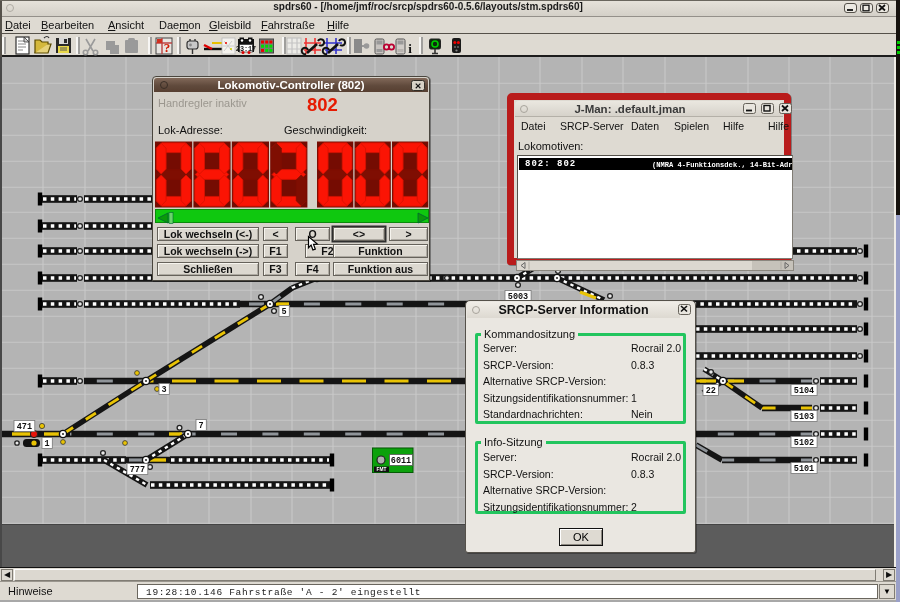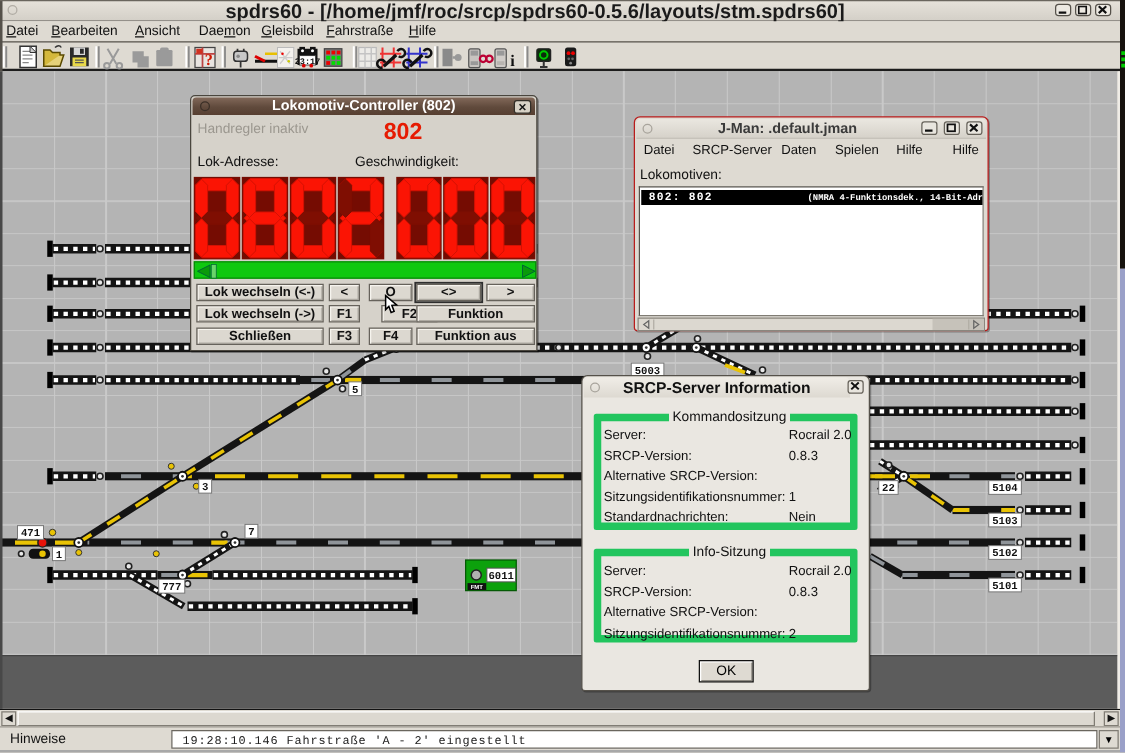--- a/index.html
+++ b/index.html
@@ -1,19 +1,19 @@
 <!DOCTYPE html>
 <html><head><meta charset="utf-8"><style>
 * { margin:0; padding:0; box-sizing:border-box; }
 html,body { width:900px; height:602px; overflow:hidden; }
 body { position:relative; font-family:"Liberation Sans",sans-serif; background:#e2ded6; }
 .abs { position:absolute; }
 
 #titlebar { left:0; top:0; width:896px; height:17px; background:linear-gradient(#e7e3db,#d4d0c8); border-bottom:1px solid #94908a; }
-#titlebar .txt { position:absolute; left:0; width:856px; top:1px; text-align:center; font-size:16px; font-weight:bold; color:#1a1a1a; }
+#titlebar .txt { position:absolute; left:0; width:856px; top:1px; text-align:center; font-size:10px; font-weight:bold; color:#1a1a1a; }
 .tbtn { position:absolute; top:2.5px; width:13px; height:10.5px; background:#ece9e2; border:1.5px solid #55514a; border-radius:3px; }
 .tbtn svg { position:absolute; left:0; top:0; }
 #menubar { left:0; top:17px; width:896px; height:16px; background:#dedad2; font-size:11px; color:#111; }
 #menubar span { position:absolute; top:2px; }
 #menubar u { text-decoration:underline; }
 #toolbar { left:0; top:33px; width:896px; height:24px; background:#dedad2; border-top:1px solid #55514a; border-bottom:2px solid #1c1c1c; }
 #canvas { left:0; top:57px; width:894px; height:510px; background:#b4b4b4;
   background-image:
     repeating-linear-gradient(to right, transparent 0, transparent 40.42px, #c9c9c9 40.42px, #c9c9c9 41.42px),
     repeating-linear-gradient(to bottom, transparent 0, transparent 24.9px, #c6c6c6 24.9px, #c6c6c6 25.9px);
@@ -39,36 +39,36 @@
 #ctl-title { position:absolute; left:1px; top:1px; right:1px; height:14px; border-radius:3px 3px 0 0;
   background:linear-gradient(#7e6556 6%,#604a3c 55%,#573f31); color:#fff; font-weight:bold; font-size:11.5px; text-align:center; line-height:14px; }
 #ctl-close { position:absolute; right:3px; top:1.5px; width:14px; height:11px; background:#d8d2c6; border:1px solid #332f28; border-radius:2.5px; color:#111; font-size:8.5px; font-weight:bold; line-height:10px; text-align:center; }
 #ctl .gray { position:absolute; left:5px; top:20px; font-size:11px; color:#9b978f; }
 #ctl .num { position:absolute; left:154px; top:17px; font-size:18.5px; font-weight:bold; color:#e61b02; }
 #ctl .la { position:absolute; left:5px; top:47px; font-size:11px; color:#111; }
 #ctl .gs { position:absolute; left:131px; top:47px; font-size:11px; color:#111; }
 #greenbar { position:absolute; left:2px; top:132px; width:274px; height:14px; background:#0fc80f; border:1px solid #0a8a0a; }
 .cbtn { position:absolute; height:13.5px; background:#dcd8d0; border:1px solid #66625b; box-shadow:inset 1px 1px 0 #f6f4ee, inset -1px -1px 0 #aeaaa2; font-size:10.5px; color:#111; text-align:center; line-height:12.5px;font-weight:bold; }
 
-#jman { left:507px; top:93px; width:284px; height:172px; background:#dedad2; border:1px solid #b91c1c;  border-radius:5px 5px 3px 3px; box-shadow:1px 1px 0 rgba(0,0,0,0.3); }
+#jman { left:507px; top:93px; width:284px; height:172px; background:#dedad2; border:7px solid #b91c1c;  border-radius:5px 5px 3px 3px; box-shadow:1px 1px 0 rgba(0,0,0,0.3); }
 #jman-title { position:absolute; left:1px; right:1px; top:1px; height:16px; background:linear-gradient(#eae7e0,#d6d2ca); border-radius:4px 4px 0 0; text-align:center; padding-right:38px; font-size:11.5px; font-weight:bold; color:#3a3a3a; line-height:16px; border-bottom:1px solid #b4b0a8; }
 .jbtn { position:absolute; top:2.5px; width:13px; height:11px; background:#e8e5de; border:1.5px solid #66625a; border-radius:2.5px; }
 .jbtn svg { position:absolute; left:0; top:0; }
 #jman-menu { position:absolute; left:0; top:17px; width:100%; height:17px; font-size:10.5px; color:#111; }
 #jman-menu span { position:absolute; top:3px; }
 #jman .lok { position:absolute; left:4px; top:40px; font-size:11px; color:#111; }
 #jlist { position:absolute; left:3px; top:55px; width:276px; height:104px; background:#fff; border:1px solid #807c74; border-top-color:#55514a; border-left-color:#55514a; }
 #jsel { position:absolute; left:1px; top:2px; width:273px; height:12px; background:#000; color:#fff; font-family:"Liberation Mono",monospace; font-weight:bold; line-height:12px; white-space:pre; overflow:hidden; }
 #jsel .p1 { position:absolute; left:6px; top:0; font-size:9px; letter-spacing:1.0px; }
 #jsel .p2 { position:absolute; left:133px; top:0.5px; font-size:7.1px; letter-spacing:0px; }
 #jscroll { position:absolute; left:2px; top:160px; width:278px; height:11px; background:#dcd8d0; border:1px solid #8a867e; }
 
 #srcp { left:465px; top:300px; width:231px; height:253px; background:#eae7e1; border:1px solid #55514a; border-radius:5px 5px 3px 3px; box-shadow:1px 1px 0 rgba(0,0,0,0.3); }
 #srcp-title { position:absolute; left:1px; right:15px; top:1px; height:16px; background:linear-gradient(#f0ede7,#ddd9d1); border-radius:4px 4px 0 0; text-align:center; font-size:12.5px; font-weight:bold; color:#111; line-height:16px; }
-#srcp fieldset { position:absolute; left:9px; width:211px; border:6px solid #22c55e; border-radius:2px;text-align:center; }
+#srcp fieldset { position:absolute; left:9px; width:211px; border:3px solid #22c55e; border-radius:2px; }
 #srcp legend { font-size:11px; color:#111; margin-left:3px; padding:0 3px; }
 #srcp .row { position:absolute; left:17px; width:205px; font-size:10.5px; color:#111; }
 #srcp .row b { position:absolute; left:148px; font-weight:normal; }
 #okbtn { position:absolute; left:93px; top:227px; width:44px; height:18px; background:#dedad2; border:1px solid #111; box-shadow:inset 1px 1px 0 #fff, inset -1px -1px 0 #8c8880; font-size:11px; text-align:center; line-height:16px; }
 .circ { position:absolute; width:8px; height:8px; border:1.2px solid #8a867e; border-radius:50%; }
 </style></head>
 <body>
 
 <div class="abs" id="titlebar">
   <div class="circ" style="left:6px;top:4px;border-color:#b0aca4"></div>

